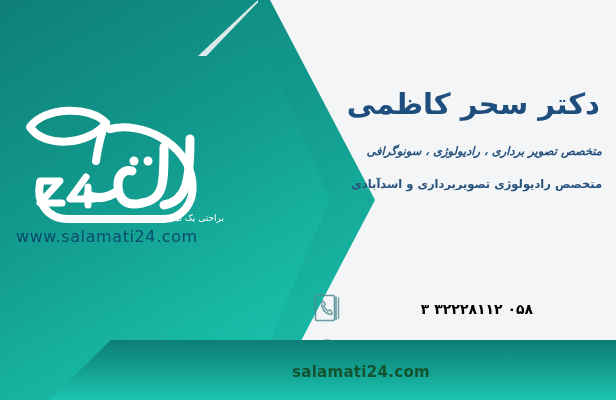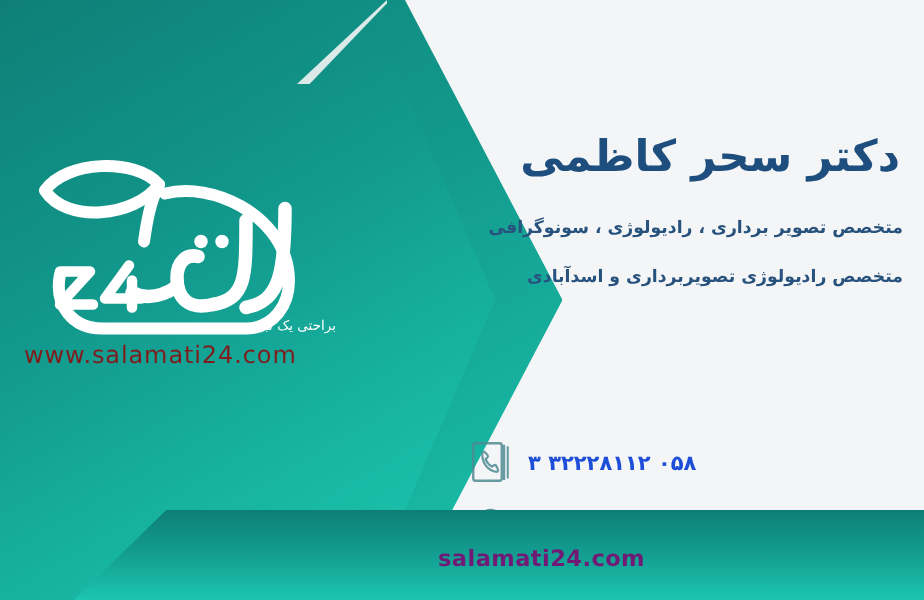--- a/index.html
+++ b/index.html
@@ -60,57 +60,58 @@
   }
   .logo svg{display:block;width:220px;height:126px;}
   .logo-tag{
     position:absolute;right:10px;top:114px;
     font-size:9px;color:#ffffff;letter-spacing:.5px;
     font-family:"DejaVu Sans",sans-serif;
     white-space:nowrap;
   }
   .logo-url{
     position:absolute;left:2px;top:128px;
-    font-size:16px;color:#7f1d1d;letter-spacing:.6px;
+    font-size:16px;color:#0c4a6e;letter-spacing:.6px;
     font-family:"DejaVu Sans",sans-serif;
     direction:ltr;
   }
 
   
   .content{
     position:absolute;right:0;top:0;width:310px;height:400px;
     direction:rtl;text-align:right;margin-top:44px;
   }
   .doc-name{
     position:absolute;right:16px;top:42px;width:280px;
     font-size:29px;font-weight:bold;color:#1d4e7e;
     letter-spacing:0px;line-height:1.25;
     white-space:nowrap;
   }
   .spec-1{
     position:absolute;right:14px;top:99px;width:288px;
     font-size:11.5px;font-weight:bold;color:#27527d;
     line-height:1.5;
+    font-style:italic;
   }
   .spec-2{
     position:absolute;right:14px;top:131px;width:288px;
     font-size:11.5px;font-weight:bold;color:#27527d;
     line-height:1.7;
   }
 
   
   .row{
     position:absolute;display:flex;align-items:flex-start;
     justify-content:flex-end;gap:10px;width:290px;right:14px;
   }
   .row-phone{top:248px;}
   .row-addr{top:292px;}
   .row-text{
-    font-size:11.5px;font-weight:bold;color:#1d4ed8;
-    line-height:1.55;text-align:left;flex:1;
+    font-size:11.5px;font-weight:bold;color:#000000;
+    line-height:1.55;text-align:center;flex:1;
     padding-top:6px;
   }
   .row-phone .row-text{
     font-size:14px;letter-spacing:1px;padding-top:7px;direction:rtl;
   }
   .ico{
     width:30px;height:32px;flex:0 0 30px;color:#4e8c93;opacity:.85;
   }
   .ico svg{display:block;width:30px;height:32px;}
 
@@ -118,21 +119,21 @@
   .footer{
     position:absolute;left:0;bottom:0;width:616px;height:60px;
   }
   .footer-bg2{
     position:absolute;left:0;bottom:0;width:616px;height:60px;
     background:linear-gradient(180deg,#0e7e76 0%,#14a294 55%,#1cc6b0 100%);
     clip-path:polygon(18% 0, 100% 0, 100% 100%, 0 100%, 8% 100%);
   }
   .footer-text{
     position:absolute;left:0;right:0;bottom:19px;
-    text-align:center;color:#701a75;
+    text-align:center;color:#14532d;
     font-size:15px;font-weight:bold;letter-spacing:.3px;
     direction:ltr;
     padding-left:106px;
   }
 </style>
 </head>
 <body>
 
 <div id="card">
 

